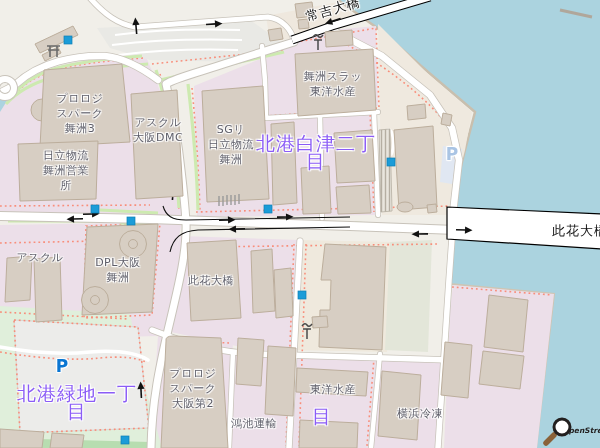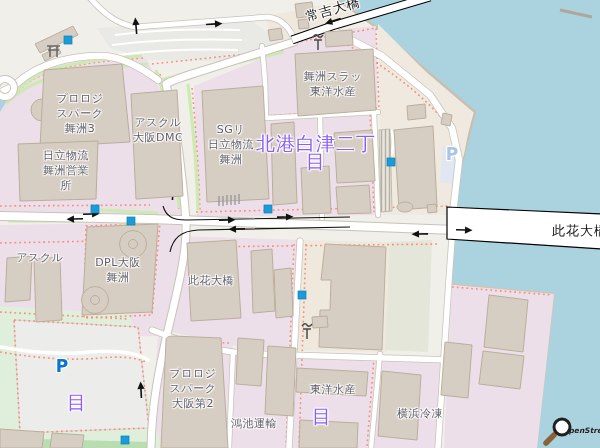--- a/index.html
+++ b/index.html
@@ -295,20 +295,21 @@
     <div>アスクル</div>
   </div>
   <div class="lbl" style="left:118px;top:270px">
     <div>DPL大阪</div>
       <div>舞洲</div>
   </div>
   <div class="lbl" style="left:211px;top:280px">
     <div>此花大橋</div>
   </div>
   <div class="lbl district" style="left:77px;top:402px">
+    <div>北港緑地一丁</div>
       <div>目</div>
   </div>
   <div class="lbl" style="left:193px;top:388px">
     <div>プロロジ</div>
       <div>スパーク</div>
       <div>大阪第2</div>
   </div>
   <div class="lbl" style="left:254px;top:423px">
     <div>鴻池運輸</div>
   </div>

